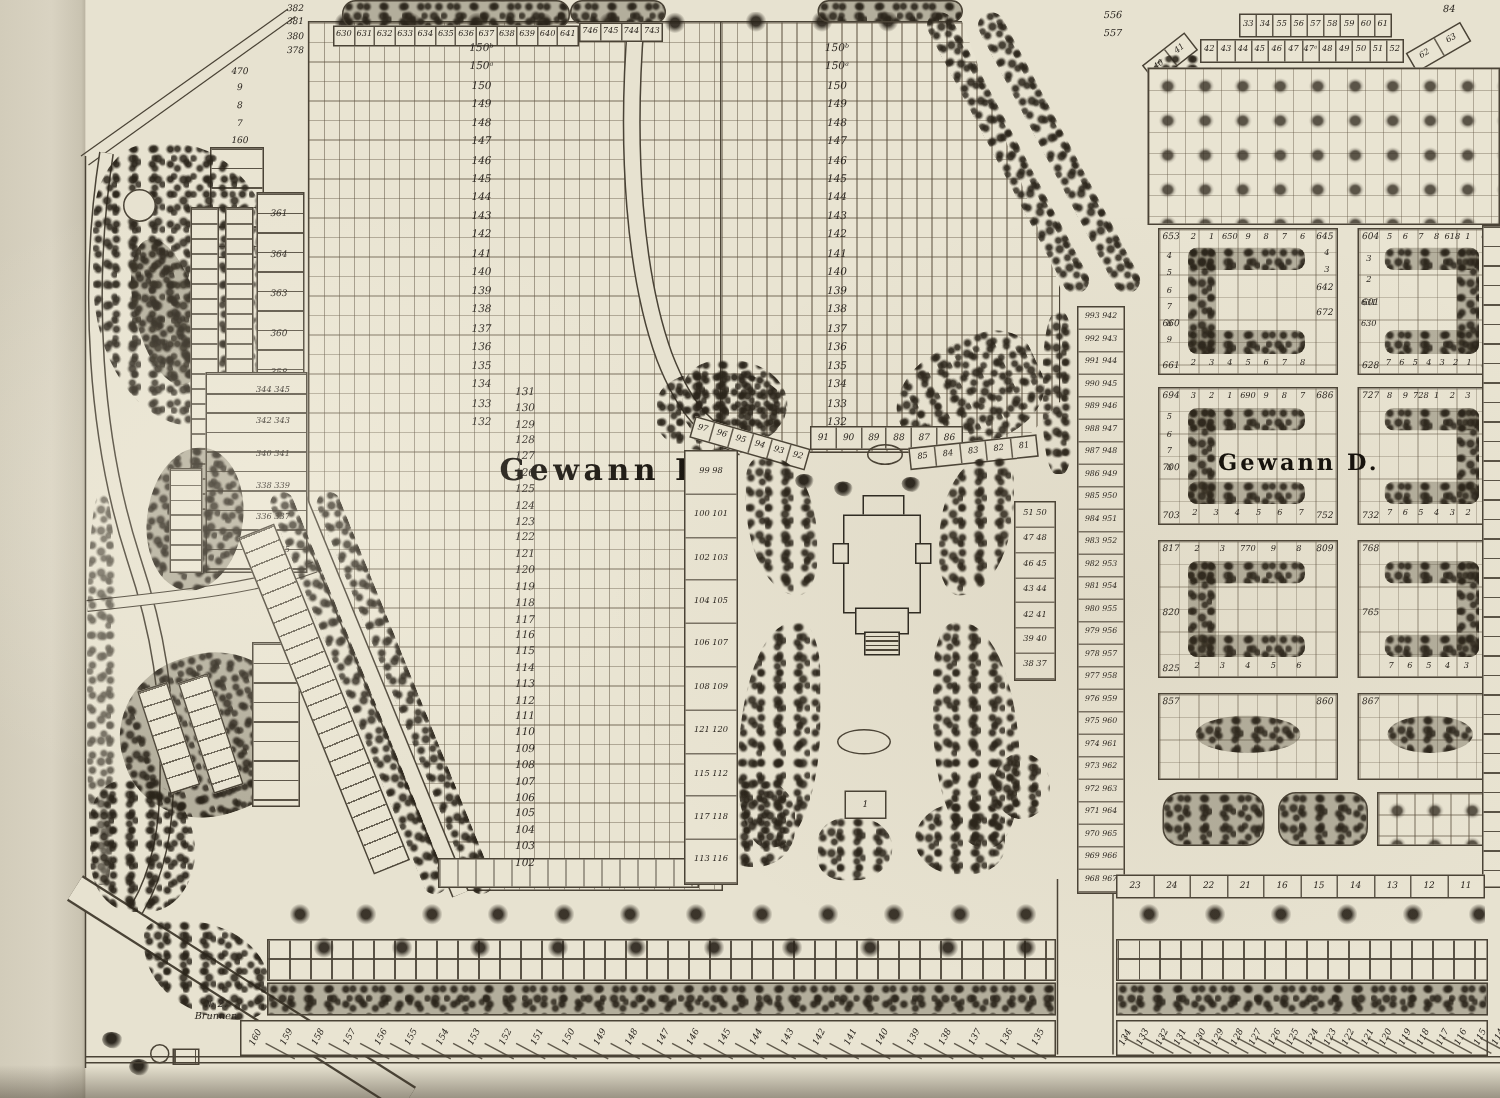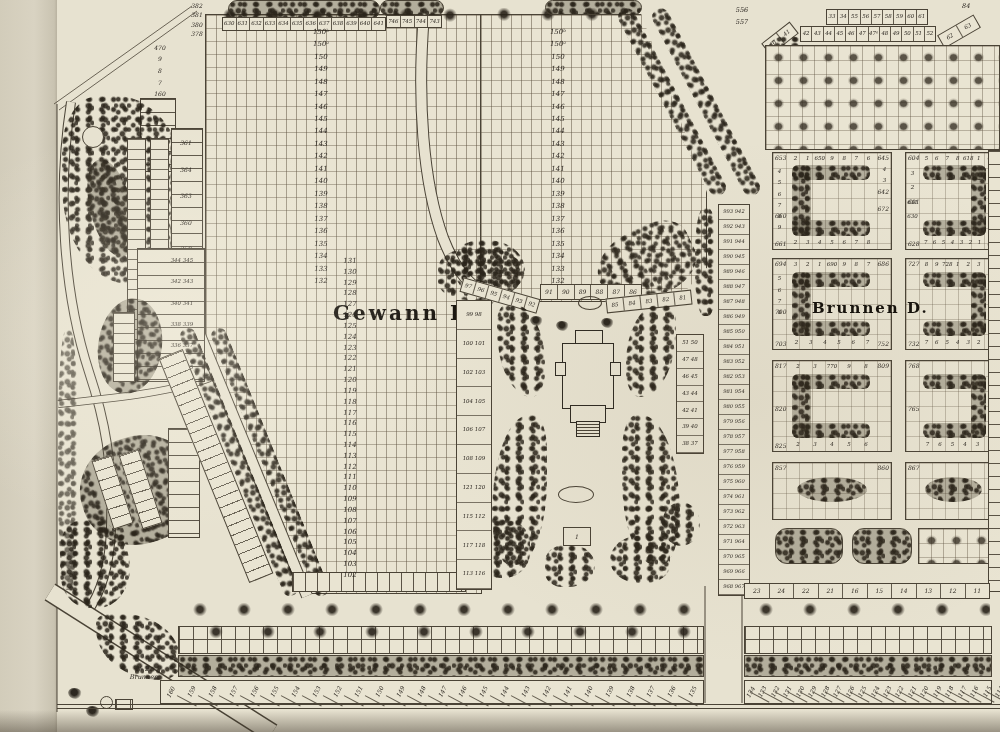--- a/index.html
+++ b/index.html
@@ -235,21 +235,21 @@
     <span>138</span>
     <span>137</span>
     <span>136</span>
     <span>135</span>
     <span>134</span>
     <span>133</span>
     <span>132</span>
   </div>
 
 <div class="abs gewann" style="left:333px;top:301px;font-size:20px;letter-spacing:3px">Gewann F.</div>
-<div class="abs gewann" style="left:812px;top:299px;font-size:15px;letter-spacing:2px;z-index:5">Brunnen D.</div>
+<div class="abs gewann" style="left:812px;top:299px;font-size:15px;letter-spacing:2px;z-index:5">Gewann D.</div>
 
 <div class="abs grove" style="left:455px;top:240px;width:70px;height:55px;border-radius:40% 60% 50% 45%"></div>
 <div class="abs grove" style="left:596px;top:228px;width:100px;height:70px;border-radius:55% 40% 45% 60%;transform:rotate(-25deg)"></div>
 <div class="abs hlist tickrow num" style="left:460px;top:288px;width:78px;height:13px;font-size:5.5px;border:1px solid #4a4336;background:#e9e4d2;transform:rotate(16deg)">
     <span>97</span>
     <span>96</span>
     <span>95</span>
     <span>94</span>
     <span>93</span>
     <span>92</span>

